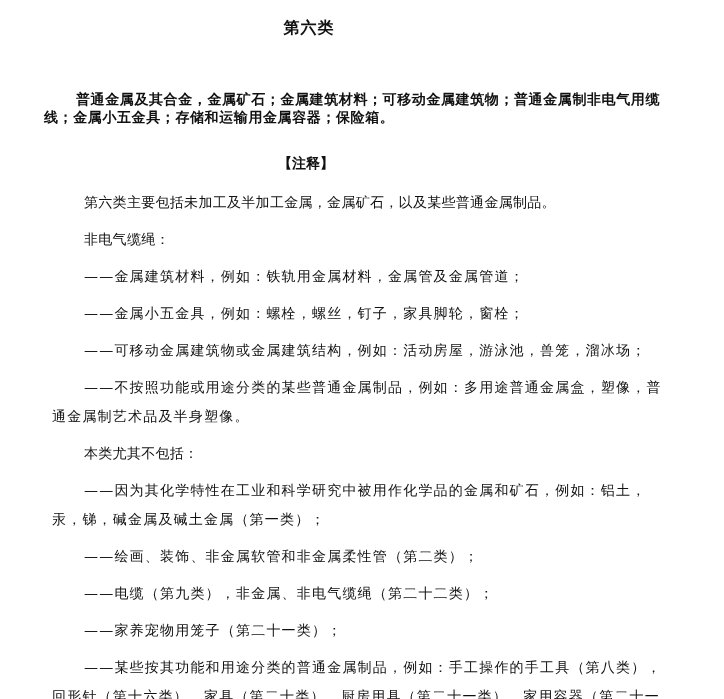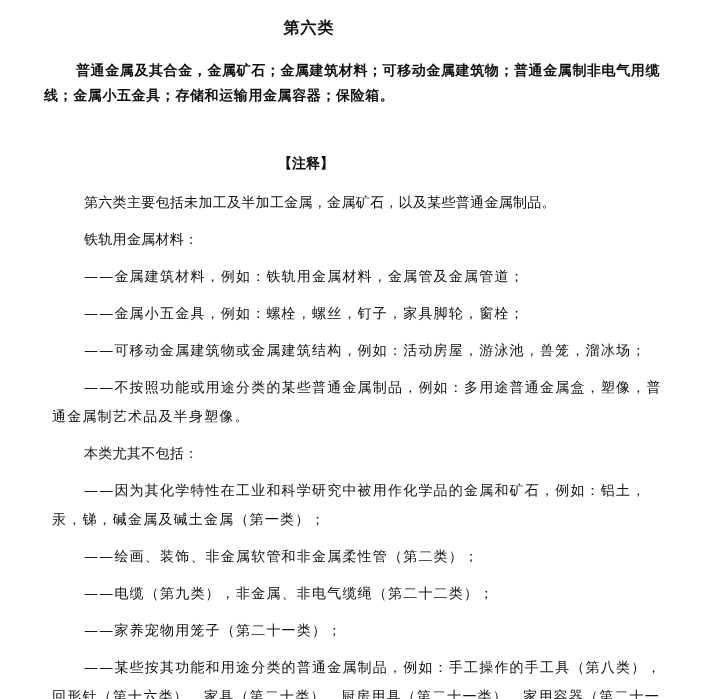--- a/index.html
+++ b/index.html
@@ -1,39 +1,39 @@
 <!DOCTYPE html>
 <html><head>
 <meta charset="utf-8">
 <style>
   html, body { margin:0; padding:0; background:#ffffff; }
   body { width:724px; height:699px; position:relative; overflow:hidden; color:#111; }
   .page { position:absolute; left:0; top:0; width:724px; height:699px; }
   .title { position:absolute; top:18px; left:0; width:618px; text-align:center;
     font-family:"DejaVu Sans", sans-serif; font-weight:bold; font-size:16px; letter-spacing:1px; }
-  .heading-para { position:absolute; left:44px; width:640px; top:58px;
-    font-family:"DejaVu Sans", sans-serif; font-weight:bold; font-size:14px; line-height:25px;
+  .heading-para { position:absolute; left:44px; width:640px; top:90px;
+    font-family:"DejaVu Sans", sans-serif; font-weight:bold; font-size:14px; line-height:18px;
     text-indent:32px; letter-spacing:0.6px; }
   .note-title { position:absolute; top:155px; left:0; width:612px; text-align:center;
     font-family:"DejaVu Sans", sans-serif; font-weight:bold; font-size:14px; }
   .notes { position:absolute; left:44px; width:640px; top:180px;
     font-family:"DejaVu Serif", serif; font-size:14px; line-height:29px; }
   .notes p { margin:8px; text-indent:32px; letter-spacing:0.3px; }
   .notes p.item { letter-spacing:1.2px; }
 </style>
 </head>
 <body>
 
 <div class="page">
   <div class="title">第六类</div>
   <div class="heading-para">普通金属及其合金，金属矿石；金属建筑材料；可移动金属建筑物；普通金属制非电气用缆线；金属小五金具；存储和运输用金属容器；保险箱。</div>
   <div class="note-title">【注释】</div>
   <div class="notes">
     <p>第六类主要包括未加工及半加工金属，金属矿石，以及某些普通金属制品。</p>
-    <p>铁轨用金属材料：</p>
+    <p>非电气缆绳：</p>
     <p class="item">——金属建筑材料，例如：铁轨用金属材料，金属管及金属管道；</p>
     <p class="item">——金属小五金具，例如：螺栓，螺丝，钉子，家具脚轮，窗栓；</p>
     <p class="item">——可移动金属建筑物或金属建筑结构，例如：活动房屋，游泳池，兽笼，溜冰场；</p>
     <p class="item">——不按照功能或用途分类的某些普通金属制品，例如：多用途普通金属盒，塑像，普通金属制艺术品及半身塑像。</p>
     <p>本类尤其不包括：</p>
     <p class="item">——因为其化学特性在工业和科学研究中被用作化学品的金属和矿石，例如：铝土，汞，锑，碱金属及碱土金属（第一类）；</p>
     <p class="item">——绘画、装饰、非金属软管和非金属柔性管（第二类）；</p>
     <p class="item">——电缆（第九类），非金属、非电气缆绳（第二十二类）；</p>
     <p class="item">——家养宠物用笼子（第二十一类）；</p>
     <p class="item">——某些按其功能和用途分类的普通金属制品，例如：手工操作的手工具（第八类），回形针（第十六类），家具（第二十类），厨房用具（第二十一类），家用容器（第二十一类）。</p>

